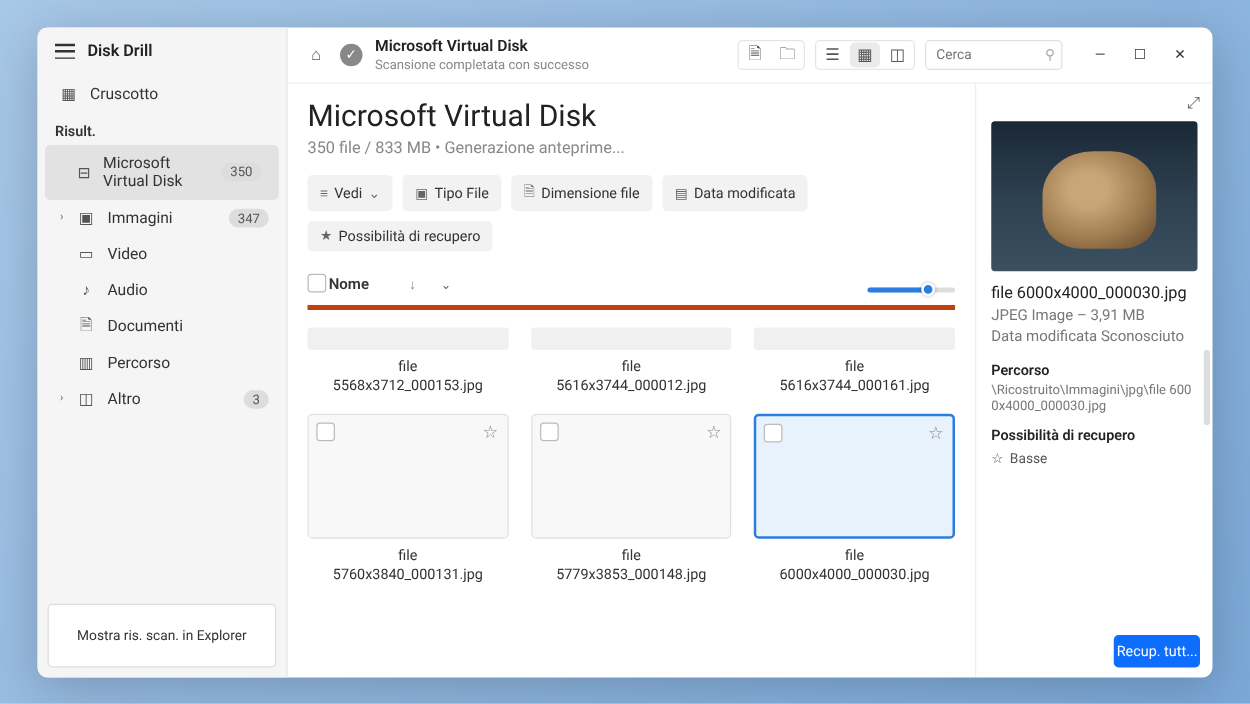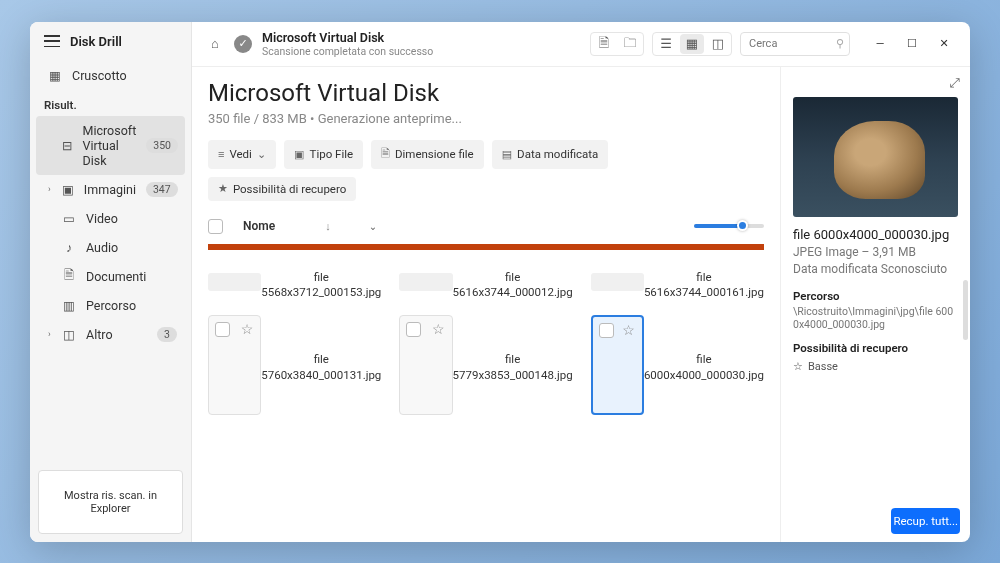--- a/index.html
+++ b/index.html
@@ -1,20 +1,20 @@
 <!DOCTYPE html>
 <html><head>
 <meta charset="utf-8">
 <style>
 * { box-sizing: border-box; margin: 0; padding: 0; font-family: -apple-system, BlinkMacSystemFont, "Segoe UI", Roboto, sans-serif; }
 body { background: linear-gradient(135deg, #a8c8e8 0%, #7ba8d8 100%); width: 1000px; height: 563px; display: flex; align-items: center; justify-content: center; overflow: hidden; }
 .window { width: 940px; height: 520px; background: #fff; border-radius: 8px; box-shadow: 0 8px 40px rgba(0,0,0,0.2); display: flex; overflow: hidden; position: relative; }
 
 
-.sidebar { width: 162px; background: #f5f5f5; border-right: 1px solid #e5e5e5; display: flex; flex-direction: column; }
+.sidebar { width: 200px; background: #f5f5f5; border-right: 1px solid #e5e5e5; display: flex; flex-direction: column; }
 .sidebar-header { display: flex; align-items: center; gap: 10px; padding: 12px 14px; }
 .hamburger { width: 16px; height: 12px; display: flex; flex-direction: column; justify-content: space-between; cursor: pointer; }
 .hamburger span { height: 1.5px; background: #333; }
 .app-title { font-size: 13px; font-weight: 600; color: #222; }
 .sb-item { display: flex; align-items: center; gap: 10px; padding: 7px 14px 7px 32px; font-size: 12.5px; color: #333; cursor: pointer; position: relative; }
 .sb-item.l0 { padding-left: 18px; }
 .sb-item .chev { position: absolute; left: 18px; font-size: 9px; color: #666; }
 .sb-item.active { background: #e2e2e2; border-radius: 4px; margin: 0 6px; padding-left: 26px; }
 .sb-item .badge { margin-left: auto; background: #ddd; border-radius: 10px; padding: 1px 7px; font-size: 10.5px; color: #555; }
 .sb-section { font-size: 11.5px; font-weight: 600; color: #333; padding: 8px 14px 4px; }
@@ -42,31 +42,31 @@
 
 .content-area { flex: 1; display: flex; overflow: hidden; }
 .content-main { flex: 1; padding: 12px 16px; overflow-y: auto; }
 .page-title { font-size: 24px; font-weight: 400; color: #222; margin-bottom: 4px; }
 .page-subtitle { font-size: 13px; color: #888; margin-bottom: 14px; }
 
 .filter-row { display: flex; gap: 8px; margin-bottom: 12px; flex-wrap: wrap; }
 .filter-btn { display: inline-flex; align-items: center; gap: 5px; background: #f2f2f2; border: none; border-radius: 4px; padding: 5px 10px; font-size: 11.5px; color: #333; cursor: pointer; }
 .filter-btn .fi { font-size: 11px; color: #666; }
 
-.list-header { display: flex; align-items: center; gap: 20px; padding: 6px 0 10px; border-bottom: 6px solid #c2410c; }
+.list-header { display: flex; align-items: flex-end; gap: 2px; padding: 6px 0 10px; border-bottom: 4px solid #c2410c; }
 .chk { width: 15px; height: 15px; border: 1.5px solid #bbb; border-radius: 3px; cursor: pointer; background: #fff; }
 .col-name { font-size: 12px; font-weight: 600; color: #333; }
 .sort-arrow { color: #888; font-size: 11px; margin-left: 30px; }
 .expand-chev { color: #666; font-size: 10px; margin-left: 18px; cursor: pointer; }
 .slider-wrap { margin-left: auto; width: 70px; height: 4px; background: #ddd; border-radius: 2px; position: relative; }
 .slider-fill { position: absolute; left: 0; top: 0; height: 100%; width: 65%; background: #2b7de0; border-radius: 2px; }
 .slider-thumb { position: absolute; left: 62%; top: -4px; width: 11px; height: 11px; background: #2b7de0; border-radius: 50%; border: 2px solid #fff; box-shadow: 0 0 3px rgba(0,0,0,0.3); }
 
 .grid { display: grid; grid-template-columns: repeat(3, 1fr); gap: 14px 18px; margin-top: 14px; }
-.file-card { display: flex; flex-direction: row; align-items: center; }
+.file-card { display: flex; flex-direction: column; align-items: center; }
 .thumb-placeholder { width: 100%; height: 18px; background: #f0f0f0; border-radius: 3px; }
 .thumb { width: 100%; height: 100px; border: 1px solid #e0e0e0; border-radius: 4px; position: relative; overflow: hidden; background: #f8f8f8; }
 .thumb.selected { border: 2px solid #2b7de0; background: #e8f2fd; }
 .thumb .chk { position: absolute; top: 6px; left: 6px; background: #fff; }
 .thumb .star { position: absolute; top: 5px; right: 7px; color: #888; font-size: 14px; cursor: pointer; }
 .thumb-img { position: absolute; top: 24px; left: 10px; right: 10px; bottom: 10px; border-radius: 2px; }
 .file-label { text-align: center; font-size: 11.5px; color: #333; margin-top: 6px; line-height: 1.35; }
 
 
 .detail { width: 190px; border-left: 1px solid #eee; padding: 10px 12px; display: flex; flex-direction: column; position: relative; overflow-y: auto; }

